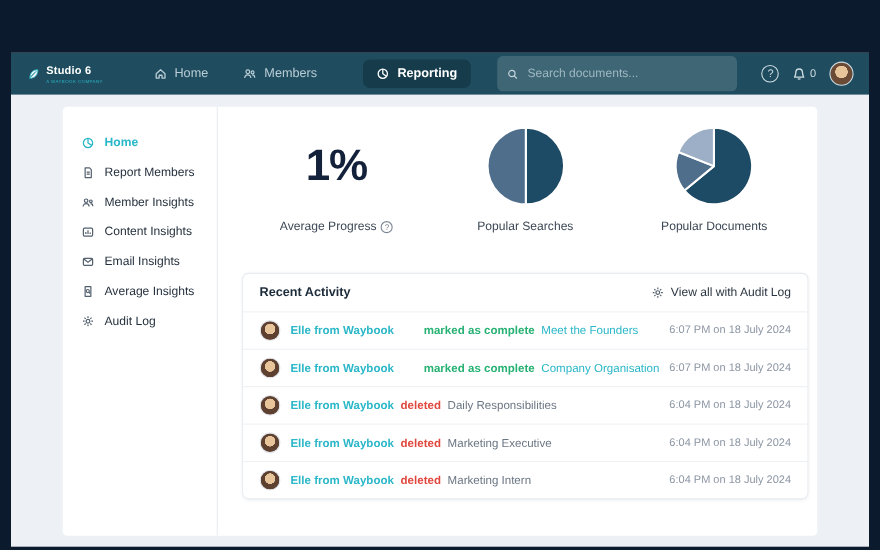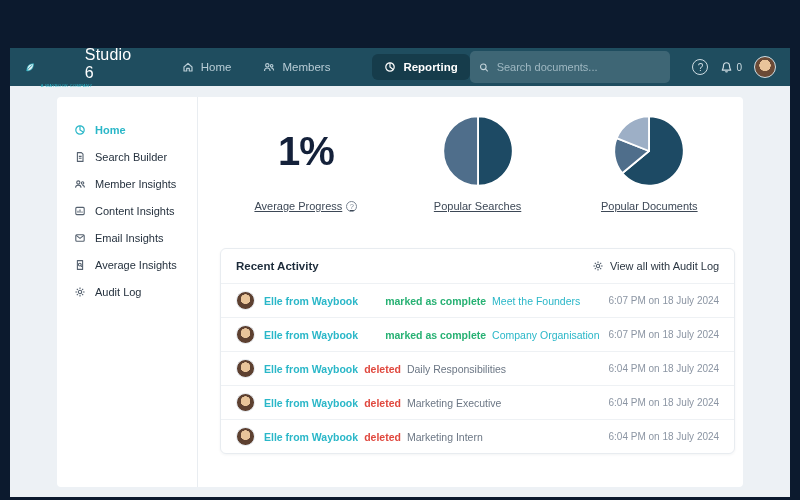--- a/index.html
+++ b/index.html
@@ -7,21 +7,21 @@
   body { background:#0c1a2e; font-family:"Liberation Sans", sans-serif; position:relative; }
 
   .window { position:absolute; left:10px; right:10px; top:48px; bottom:3px;
             background:#edf1f5; display:flex; flex-direction:column; }
 
   
   .topnav { height:38px; background:#1f4d5f; display:flex; align-items:center;
             padding:0 14px; flex:0 0 auto; }
   .logo { display:flex; align-items:center; gap:5px; margin-right:34px; }
   .logo-text { display:flex; flex-direction:column; }
-  .logo-title { color:#fff; font-size:16px; font-weight:normal; letter-spacing:.2px;margin-left:44px; }
+  .logo-title { color:#fff; font-size:10px; font-weight:bold; letter-spacing:.2px; }
   .logo-sub { color:#2ab7c8; font-size:4px; letter-spacing:.4px; margin-top:1px; }
   .nav-items { display:flex; align-items:center; gap:8px; }
   .nav-item { display:flex; align-items:center; gap:7px; color:#b9cdd6; font-size:11.5px;
               padding:7px 12px; border-radius:6px; cursor:pointer; }
   .nav-item.active { background:#163c4b; color:#fff; font-weight:bold;margin-left:22px; }
   .nav-item svg { flex:0 0 auto; }
   .nav-spacer { flex:1; }
   .search { display:flex; align-items:center; gap:8px; width:218px; height:24px;
             background:rgba(255,255,255,.14); border-radius:5px; padding:16px 9px; margin-right:22px; }
   .search input { background:transparent; border:0; outline:0; color:#d6e3e8; font-size:11px;
@@ -44,21 +44,21 @@
                color:#25313e; cursor:pointer; }
   .side-item svg { color:#55616f; flex:0 0 auto; }
   .side-item.active { color:#2ab7c8; font-weight:bold; }
   .side-item.active svg { color:#2ab7c8; }
 
   .main { flex:1; padding:14px 22px 0 22px; }
   .stats { display:flex; align-items:flex-start; }
   .stat-col { flex:1; display:flex; flex-direction:column; align-items:center; }
   .stat-viz { height:80px; display:flex; align-items:center; justify-content:center; }
   .big-number { font-size:40px; font-weight:bold; color:#14213a; letter-spacing:-1px; }
-  .stat-label { margin-top:9px; font-size:11px; color:#3d4856; display:flex; align-items:center; gap:4px;text-decoration:underline; }
+  .stat-label { margin-top:9px; font-size:11px; color:#3d4856; display:flex; align-items:center; gap:4px; }
   .info-icon { width:11px; height:11px; border:1px solid #7b8694; border-radius:50%;
                color:#7b8694; font-size:7.5px; display:flex; align-items:center; justify-content:center; cursor:pointer; }
   .pie { width:74px; height:74px; }
   .pie svg { width:100%; height:100%; display:block; }
 
   
   .activity { margin-top:36px; background:#fff; border:1px solid #e8ecf0; border-radius:6px;
               box-shadow:0 1px 3px rgba(16,30,54,.05); }
   .activity-header { display:flex; align-items:flex-end; justify-content:space-between;
                      padding:11px 15px; }
@@ -150,21 +150,21 @@
             <circle cx="6" cy="6" r="4.2"></circle>
               <path d="M6 1.8 V6 L9.5 8.2"></path>
           </svg>
           <span>Home</span>
         </div>
         <div class="side-item">
           <svg width="12" height="12" viewBox="0 0 12 12" fill="none" stroke="currentColor" stroke-width="1.1">
             <path d="M3.4 1.6 H7.4 L9 3.2 V10.4 H3.4 Z" stroke-linejoin="round"></path>
               <path d="M4.8 5.4 H7.6 M4.8 7.2 H7.6"></path>
           </svg>
-          <span>Search Builder</span>
+          <span>Report Members</span>
         </div>
         <div class="side-item">
           <svg width="12" height="12" viewBox="0 0 12 12" fill="none" stroke="currentColor" stroke-width="1.1">
             <circle cx="4.3" cy="4.5" r="1.6"></circle>
               <path d="M1.6 9.8 C1.6 8 2.8 7.1 4.3 7.1 C5.8 7.1 7 8 7 9.8"></path>
               <circle cx="8.6" cy="5" r="1.2"></circle>
               <path d="M8.3 7.2 C9.7 7.2 10.4 8.3 10.4 9.5"></path>
           </svg>
           <span>Member Insights</span>
         </div>

